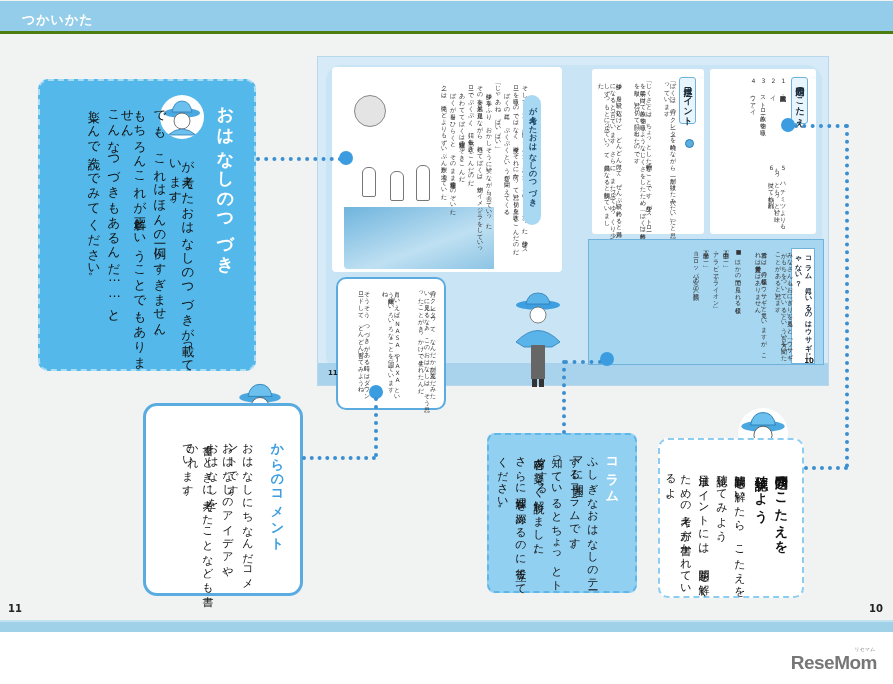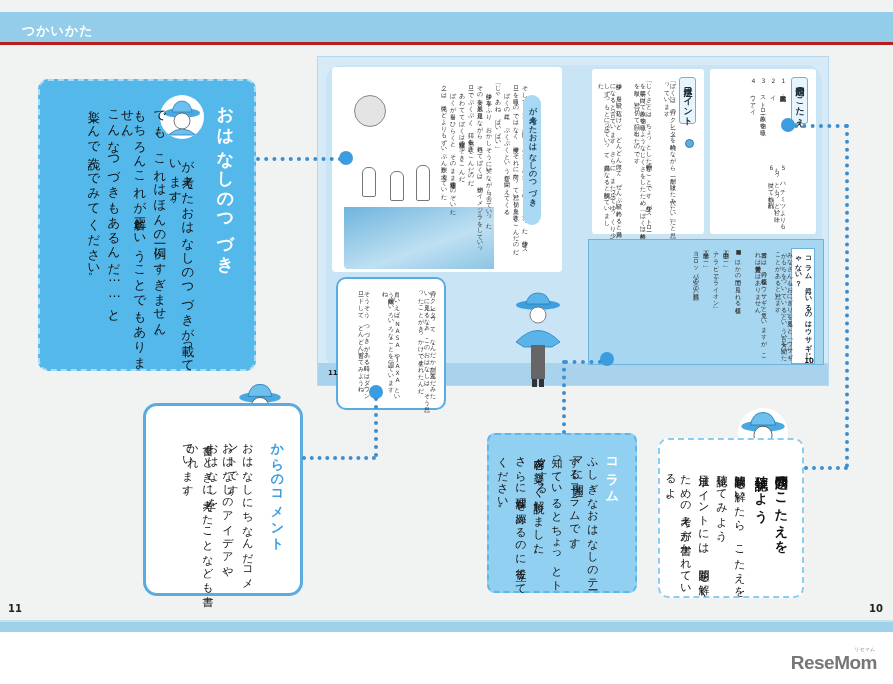--- a/index.html
+++ b/index.html
@@ -1,20 +1,20 @@
 <!DOCTYPE html>
 <html><head>
 <meta charset="utf-8">
 <style>
   * { box-sizing: border-box; margin: 0; padding: 0; }
   html, body { width: 893px; height: 684px; overflow: hidden; background: #ffffff; }
   body { font-family: "DejaVu Sans", "Liberation Sans", sans-serif; position: relative; }
 
   .page { position: absolute; left: 0; top: 0; width: 893px; height: 632px; background: #f1f2f2; }
-  .header-bar { position: absolute; left: 0; top: 12px; width: 893px; height: 33px; background: #93cde9; border-bottom: 3px solid #b91c1c; }
+  .header-bar { position: absolute; left: 0; top: 1px; width: 893px; height: 33px; background: #93cde9; border-bottom: 3px solid #4d7c0f; }
   .header-title { position: absolute; left: 22px; top: 10px; font-size: 13px; font-weight: bold; color: #ffffff; letter-spacing: 1px; }
   .footer-bar { position: absolute; left: 0; top: 620px; width: 893px; height: 12px; background: #9fd2e8; border-top: 2px solid #c2e2f0; }
   .page-num { position: absolute; font-size: 10px; font-weight: bold; color: #222; }
 
   .vt { writing-mode: vertical-rl; text-orientation: upright; }
 
   
   .intro-box { position: absolute; left: 38px; top: 79px; width: 218px; height: 292px; background: #54b8ea; border-radius: 10px; border: 2px dashed #a9dcf5; }
   .intro-title { position: absolute; right: 16px; top: 14px; font-size: 17px; font-weight: bold; color: #ffffff; letter-spacing: 2px; }
   .intro-line { position: absolute; top: 72px; font-size: 12.5px; color: #111; line-height: 1; letter-spacing: 1px; }

